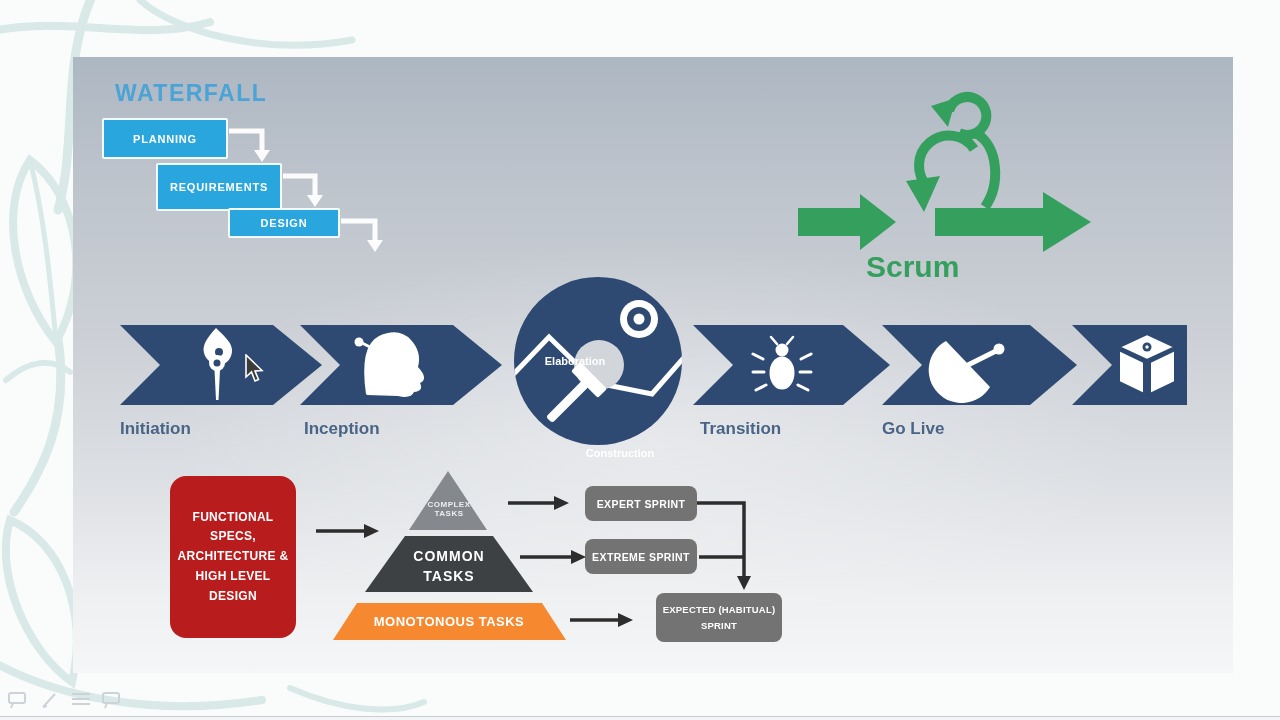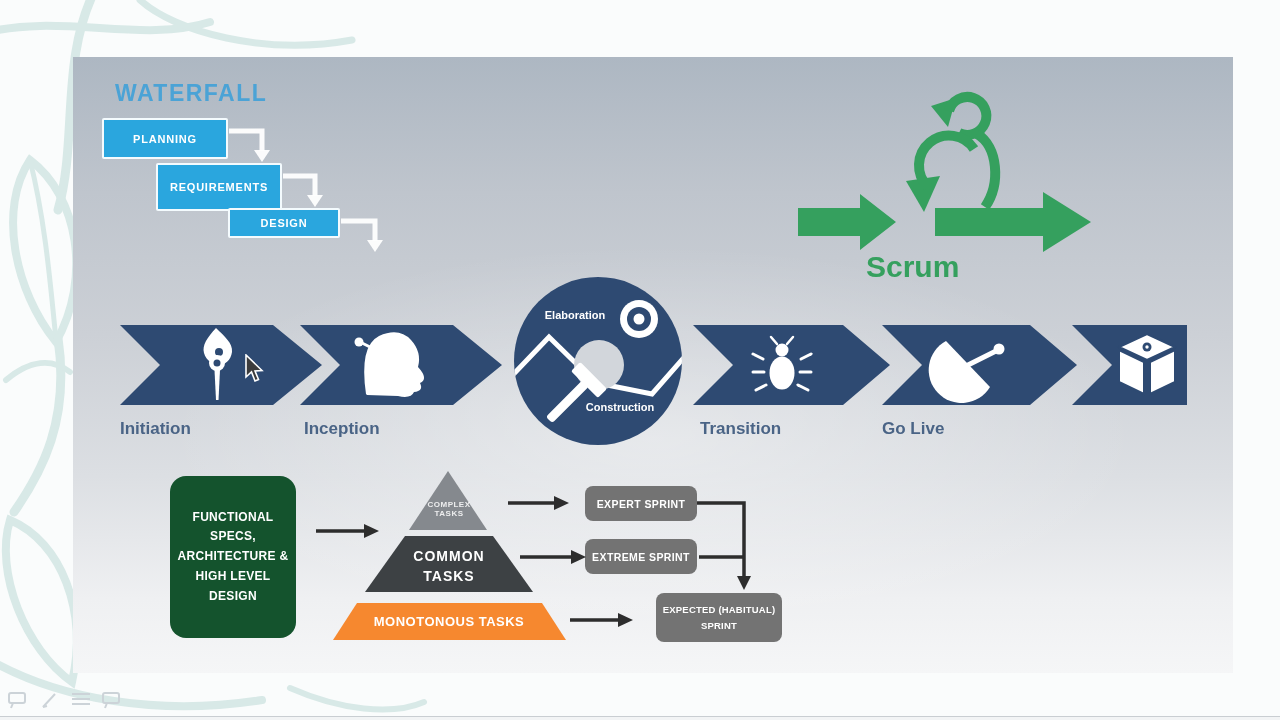--- a/index.html
+++ b/index.html
@@ -29,26 +29,26 @@
   .wf-2{left:156px;top:163px;width:126px;height:48px;}
   .wf-3{left:228px;top:208px;width:112px;height:30px;}
   .wf-4{left:277px;top:252px;width:129px;height:31px;}
 
   
   .scrum-label{left:866px;top:250px;font-size:30px;font-weight:bold;color:#35a05e;}
 
   
   .phase-label{font-size:17px;font-weight:bold;color:#4a6486;top:419px;}
   .pl-1{left:120px;} .pl-2{left:304px;} .pl-3{left:700px;} .pl-4{left:882px;}
-  .wheel-text{color:#fff;font-size:11px;font-weight:bold;text-align:center;}
+  .wheel-text{color:#fff;font-size:11px;font-weight:bold;text-align:center;margin-top:46px;}
   .wt-top{left:534px;top:309px;width:82px;}
   .wt-bottom{left:576px;top:401px;width:88px;}
 
   
-  .func-box{left:170px;top:476px;width:126px;height:162px;background:#14532d;border-radius:16px;
+  .func-box{left:170px;top:476px;width:126px;height:162px;background:#b91c1c;border-radius:16px;
     color:#fff;font-size:12px;font-weight:bold;line-height:1.65;letter-spacing:.3px;text-align:center;
     display:flex;align-items:center;justify-content:center;padding:0 7px;box-sizing:border-box;}
   .pyr-text{color:#fff;font-weight:bold;text-align:center;}
   .pyr-complex{left:418px;top:500px;width:62px;font-size:8px;color:rgba(255,255,255,.85);letter-spacing:.5px;}
   .pyr-common{left:399px;top:546px;width:100px;font-size:14px;letter-spacing:1px;line-height:1.45;}
   .pyr-mono{left:349px;top:614px;width:200px;font-size:13px;letter-spacing:.5px;}
   .sprint-box{background:#737373;border-radius:8px;color:#fff;font-weight:bold;text-align:center;
     display:flex;align-items:center;justify-content:center;box-sizing:border-box;}
   .sp-1{left:585px;top:486px;width:112px;height:35px;font-size:10.5px;letter-spacing:.4px;}
   .sp-2{left:585px;top:539px;width:112px;height:35px;font-size:10.5px;letter-spacing:.4px;}

